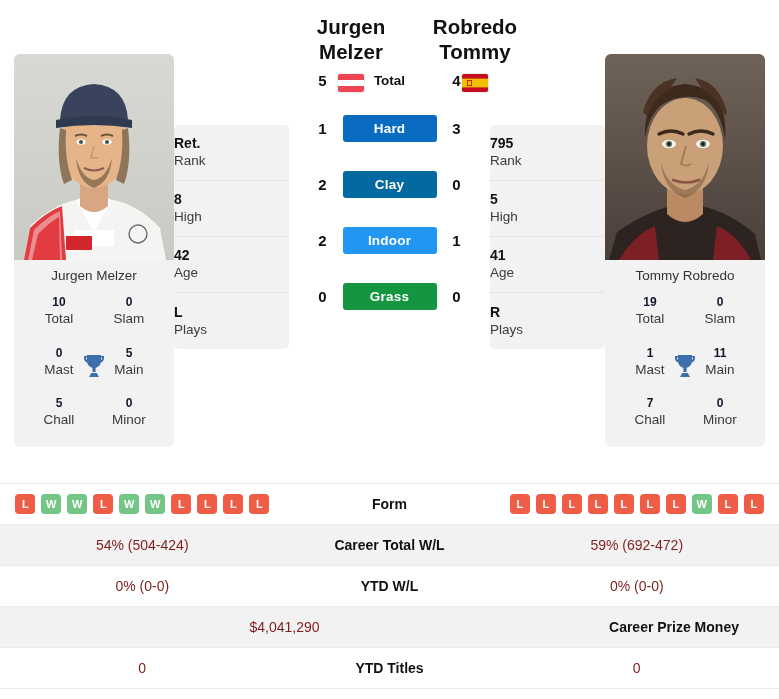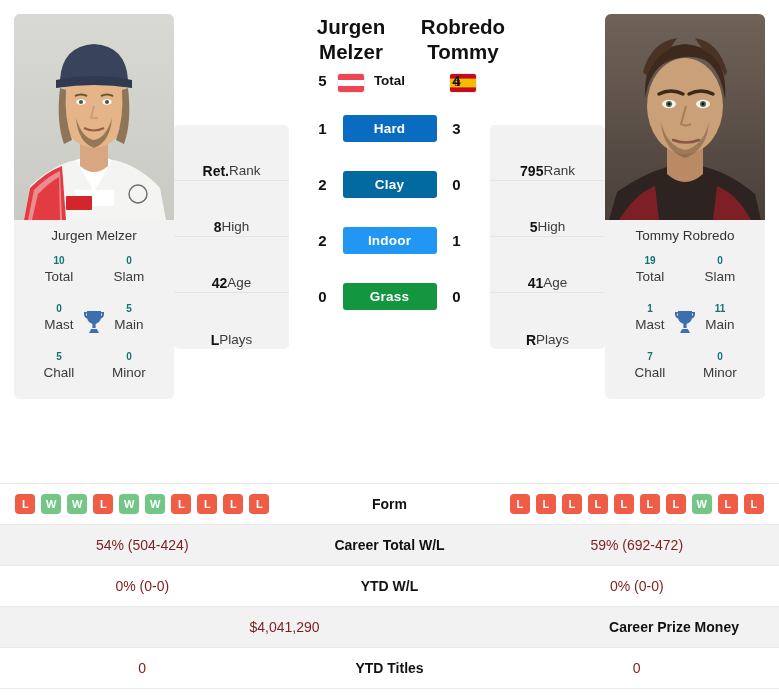--- a/index.html
+++ b/index.html
@@ -23,20 +23,21 @@
   }
 
   
   .photo-card {
     width: 160px;
     flex: 0 0 160px;
     background: #f2f2f2;
     border-radius: 6px;
     overflow: hidden;
     padding-bottom: 4px;
+    margin-top: 40px;
   }
   .photo {
     width: 160px;
     height: 206px;
     display: block;
     position: relative;
     overflow: hidden;
   }
   .photo svg { display: block; width: 160px; height: 206px; }
   .photo-caption {
@@ -49,21 +50,21 @@
 
   .title-grid {
     display: grid;
     grid-template-columns: 1fr 1fr;
     row-gap: 18px;
     padding: 2px 10px 14px 10px;
     background: #f2f2f2;
     position: relative;
   }
   .tg-cell { text-align: center; }
-  .tg-val { font-size: 10px; font-weight: bold; color: #0f766e; line-height: 1.25; }
+  .tg-val { font-size: 12px; font-weight: bold; color: #0f172a; line-height: 1.25; }
   .tg-lab { font-size: 13.5px; color: #3a3a3a; line-height: 1.3; }
   .trophy-wrap {
     position: absolute;
     left: 0; right: 0;
     top: 50%;
     transform: translateY(-50%);
     display: flex; justify-content: center;
     pointer-events: none;
   }
 
@@ -72,40 +73,42 @@
     width: 115px;
     flex: 0 0 115px;
     background: #f2f2f2;
     border-radius: 5px;
     margin-top: 111px;
     overflow: hidden;
   }
   .stat-cell {
     height: 56px;
     display: flex;
-    align-items: flex-end;
+    flex-direction: column;
+    align-items: flex-start;
     justify-content: center;
     border-bottom: 1px solid #e4e4e4;
   }
   .stat-cell:last-child { border-bottom: none; }
   .stat-val { font-size: 14px; font-weight: bold; color: #111; line-height: 1.3; }
   .stat-lab { font-size: 13.5px; color: #3a3a3a; line-height: 1.35; }
 
   
   .center {
     flex: 1 1 auto;
     display: flex;
     flex-direction: column;
     align-items: stretch;
     padding: 0 6px;
     min-width: 0;
   }
   .names-row {
     display: flex;
     align-items: flex-start;
+    gap: 12px;
   }
   .pname {
     width: 112px;
     text-align: center;
     font-size: 20.5px;
     font-weight: bold;
     color: #111;
     line-height: 1.22;
   }
   .flag {

